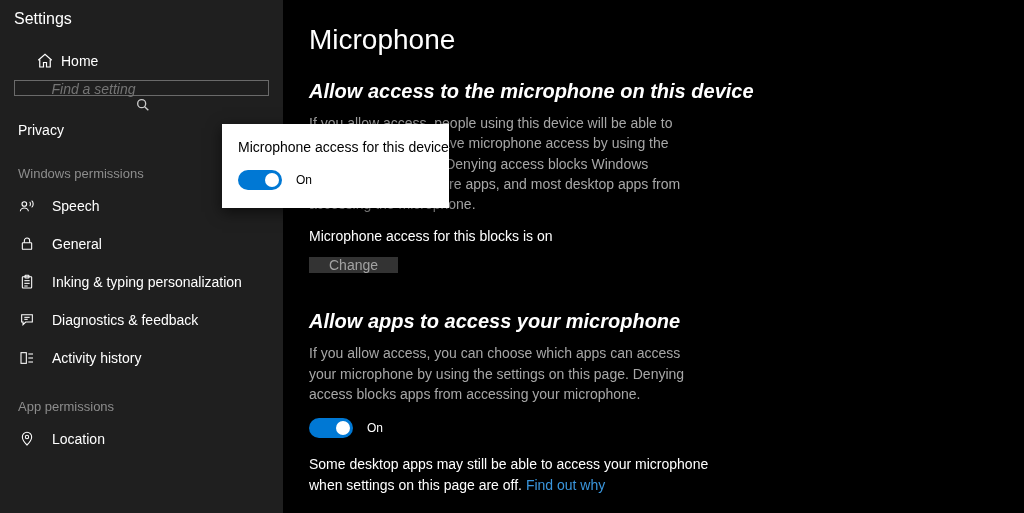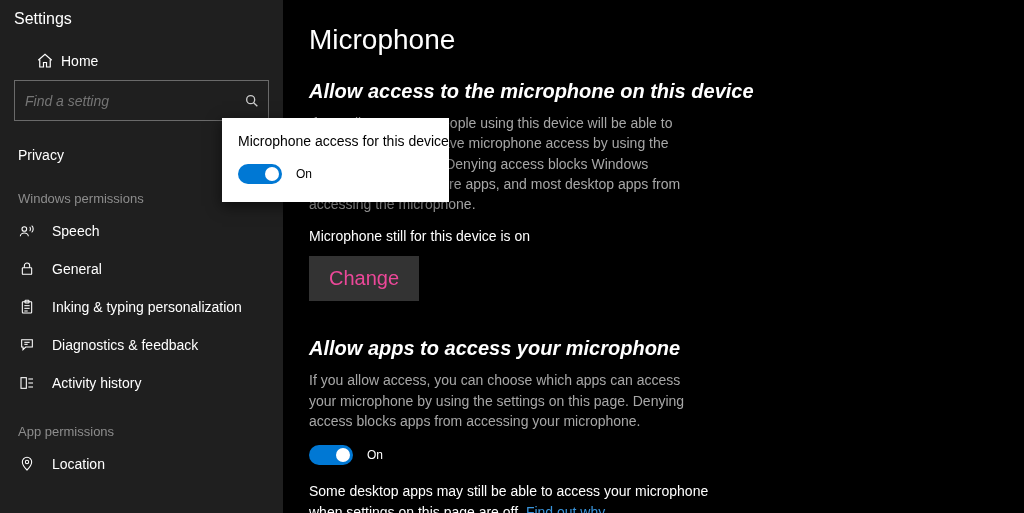--- a/index.html
+++ b/index.html
@@ -5,47 +5,47 @@
   * { box-sizing: border-box; margin: 0; padding: 0; }
   html, body { width: 1024px; height: 513px; overflow: hidden; font-family: "Segoe UI", Arial, sans-serif; background:#000; color:#fff; }
   .app { display:flex; width:100%; height:100%; }
 
   
   .sidebar { width:283px; background:#1f1f1f; display:flex; flex-direction:column; font-size:14px; }
   .sb-title { padding:10px 14px 14px 14px; font-size:16px; }
   .sb-home { display:flex; align-items:center; gap:7px; padding:10px 18px; cursor:pointer;margin-left:18px; }
   .sb-home .ico { width:18px; height:18px; display:flex; align-items:center; justify-content:center; }
   .search-wrap { padding:0 14px 14px 14px; }
-  .search { display:flex; align-items:center; border:1px solid #6a6a6a; background:#1f1f1f; height:41px; padding:0 8px 0 10px; }
+  .search { display:flex; align-items:center; border:1px solid #6a6a6a; background:#1f1f1f; height:16px; padding:0 8px 0 10px;flex-direction:column; }
   .search input { flex:1; background:transparent; border:none; outline:none; color:#ccc; font-size:14px; font-style:italic; }
   .search .sico { width:16px; height:16px; color:#ccc; }
   .sb-section { padding:12px 18px 6px 18px; font-weight:400; color:#fff; }
   .sb-group-label { padding:22px 18px 6px 18px; color:#8d8d8d; font-size:13px; }
   .sb-item { display:flex; align-items:center; gap:16px; padding:10px 18px; cursor:pointer; color:#fff; }
   .sb-item .ico { width:18px; height:18px; display:flex; align-items:center; justify-content:center; color:#fff; }
 
   
   .main { flex:1; background:#000; padding:24px 26px 0 26px; overflow:hidden; position:relative; }
   h1.page-title { font-weight:400; font-size:28px; margin-bottom:24px; }
   h2.section-h { font-weight:600; font-size:20px; margin-bottom:10px;font-style:italic; }
   .desc { color:#a7a7a7; font-size:14px; line-height:1.45; max-width:380px; margin-bottom:14px; }
   .status-line { font-size:14px; margin-bottom:12px; }
-  .btn { display:inline-block; background:#333333; color:#ec4899; border:none; padding:11px 20px; font-size:20px; cursor:pointer; }
+  .btn { display:inline-block; background:#333333; color:#a3a3a3; border:none; padding:0 20px; font-size:14px; cursor:pointer; }
   .block-gap { height:36px; }
 
   .toggle-row { display:flex; align-items:center; gap:14px; margin-bottom:16px; }
   .toggle { width:44px; height:20px; border-radius:10px; background:#0078d4; position:relative; cursor:pointer; }
   .toggle::after { content:""; position:absolute; right:3px; top:3px; width:14px; height:14px; border-radius:50%; background:#fff; }
   .toggle-label { font-size:12px; }
 
   .note { font-size:14px; color:#fff; max-width:400px; line-height:1.45; }
   .note a { color:#3a96dd; text-decoration:none; cursor:pointer; }
 
   
-  .popup { position:absolute; left:222px; top:118px; width:227px; background:#fff; color:#000; padding:14px 0 18px 16px; box-shadow:0 4px 14px rgba(0,0,0,.6); z-index:10; }
+  .popup { position:absolute; left:222px; top:124px; width:227px; background:#fff; color:#000; padding:14px 0 18px 16px; box-shadow:0 4px 14px rgba(0,0,0,.6); z-index:10; }
   .popup-title { font-size:14px; line-height:1.3; margin-bottom:14px; }
   .popup .toggle-row { margin-bottom:0; }
   .popup .toggle-label { color:#000; }
 
   svg { display:block; }
 </style>
 </head>
 <body>
 
 <div class="app">
@@ -148,21 +148,21 @@
       </span>
       <span>Location</span>
     </div>
   </div>
 
   <div class="main">
     <h1 class="page-title">Microphone</h1>
 
     <h2 class="section-h">Allow access to the microphone on this device</h2>
     <p class="desc">If you allow access, people using this device will be able to choose if their apps have microphone access by using the settings on this page. Denying access blocks Windows features, Microsoft Store apps, and most desktop apps from accessing the microphone.</p>
-    <div class="status-line">Microphone still for this device is on</div>
+    <div class="status-line">Microphone access for this blocks is on</div>
     <button class="btn">Change</button>
 
     <div class="block-gap"></div>
 
     <h2 class="section-h">Allow apps to access your microphone</h2>
     <p class="desc">If you allow access, you can choose which apps can access your microphone by using the settings on this page. Denying access blocks apps from accessing your microphone.</p>
 
     <div class="toggle-row">
       <div class="toggle"></div>
       <span class="toggle-label">On</span>

